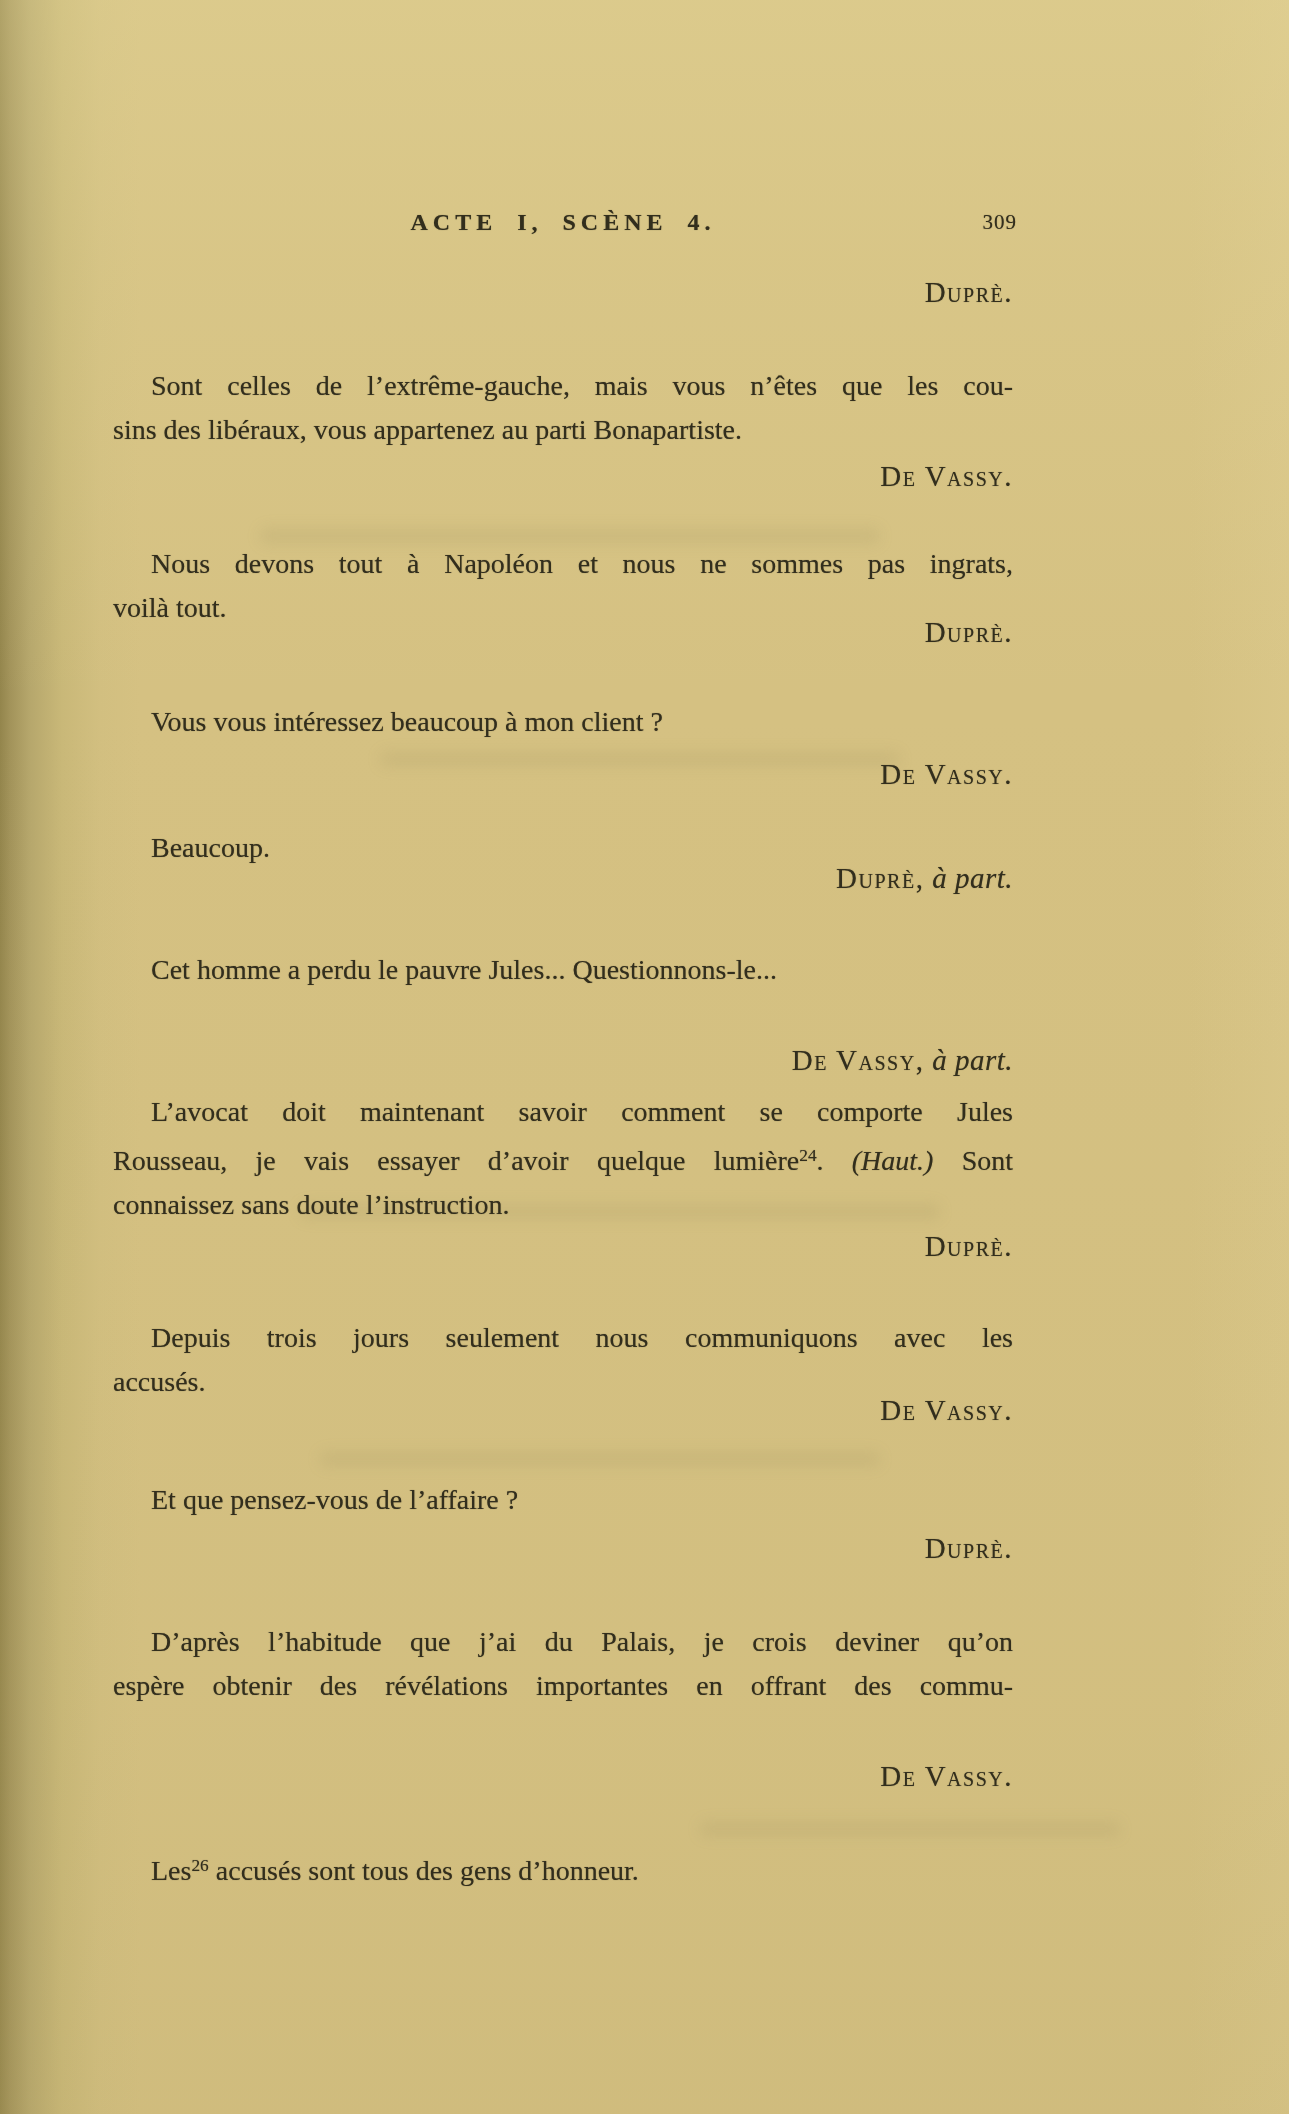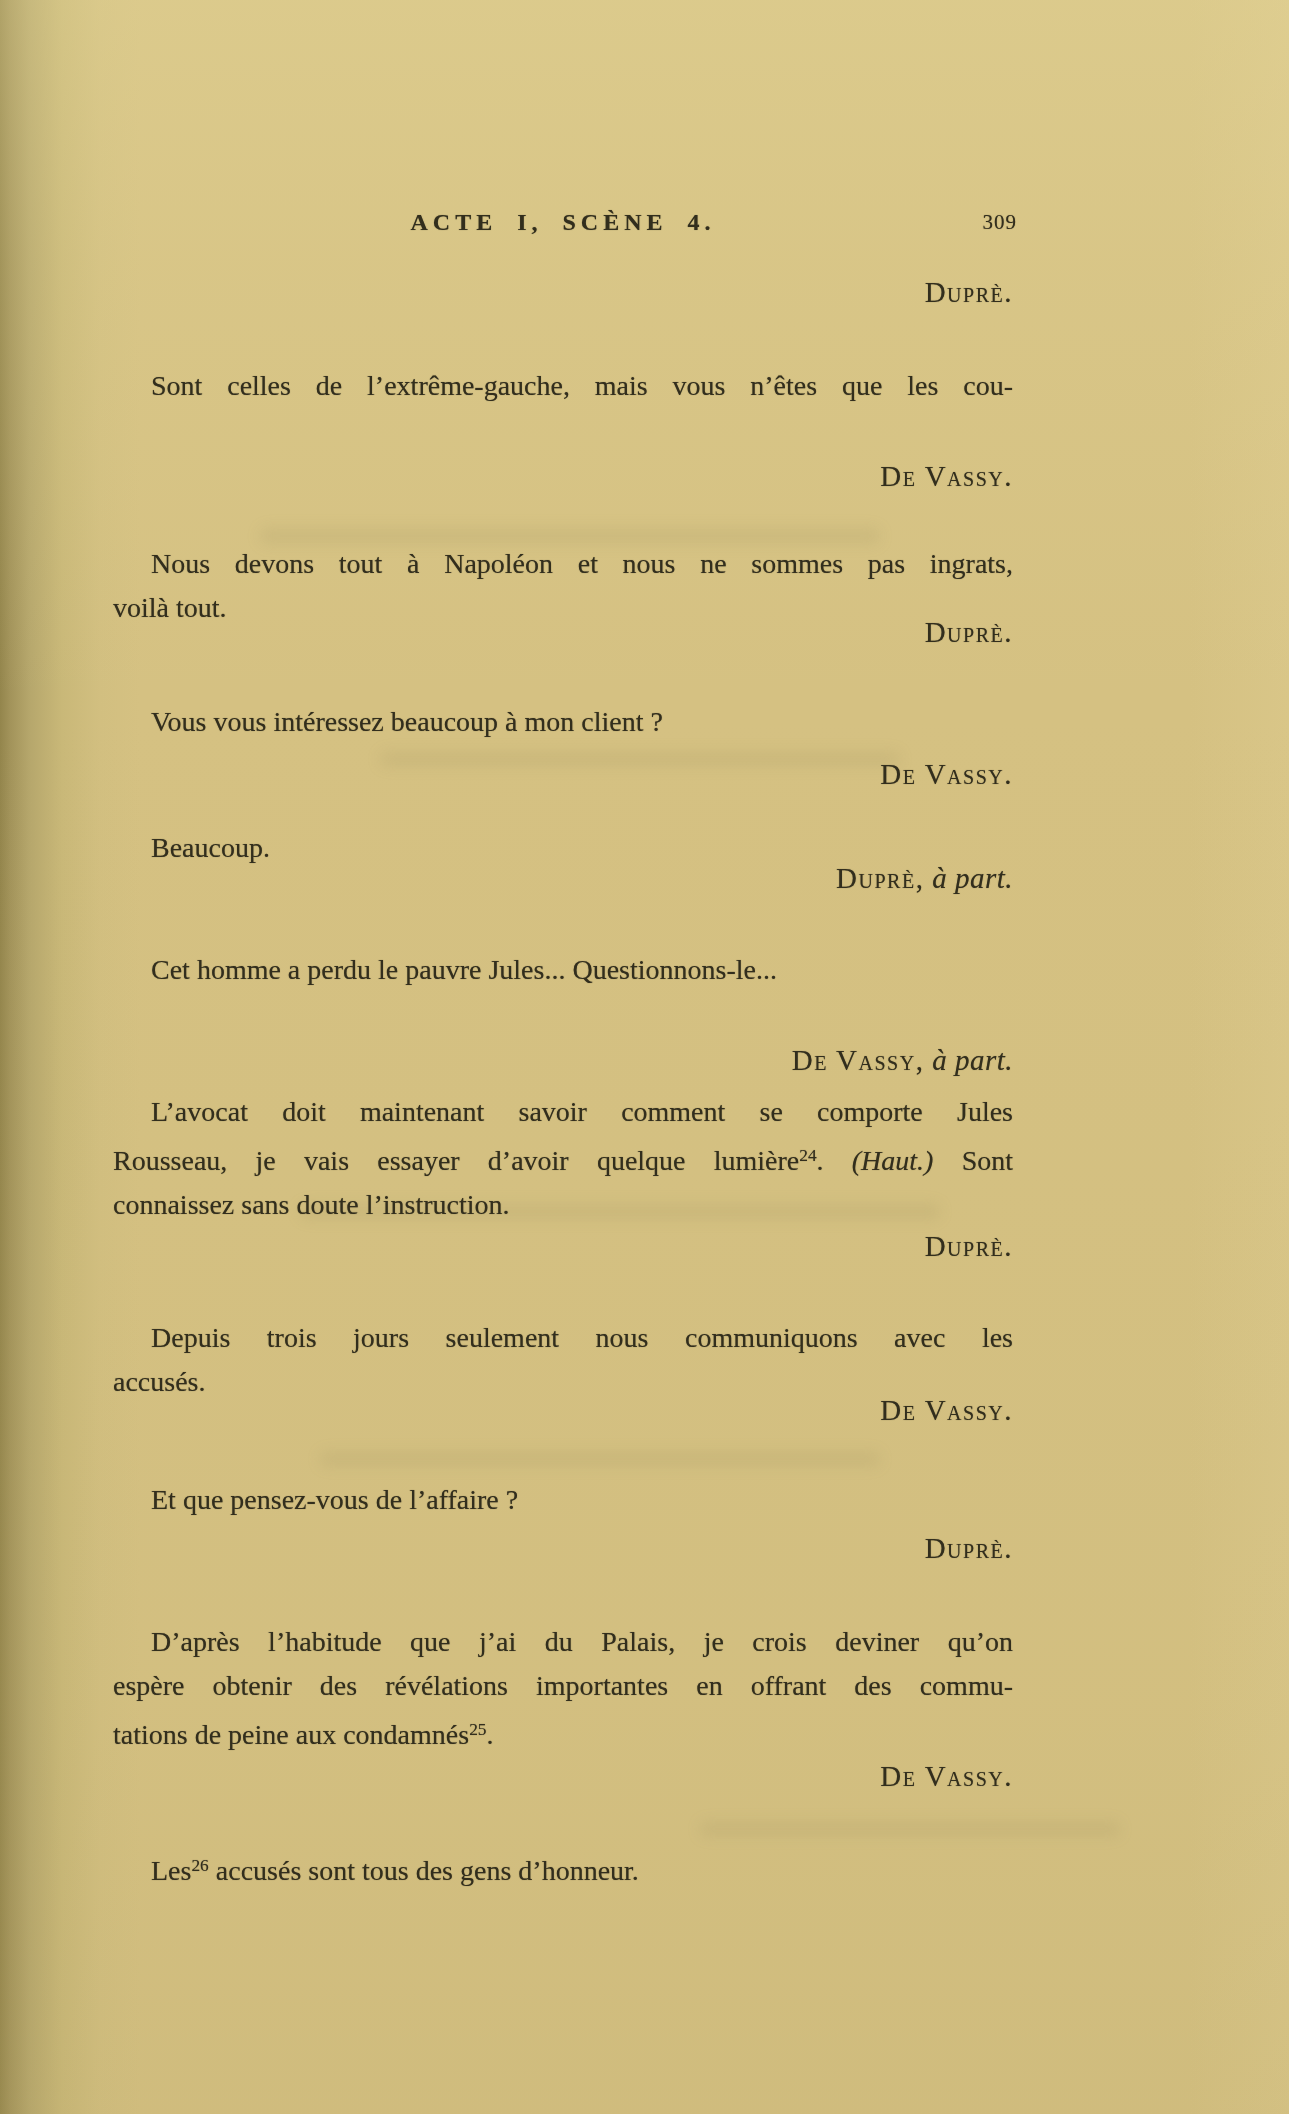--- a/index.html
+++ b/index.html
@@ -84,20 +84,21 @@
 
   <div class="text-col">
     <div class="head-row">
       <div class="running-head">ACTE I, SCÈNE 4.</div>
       <div class="page-num">309</div>
     </div>
     <div>
         <div class="block speaker" style="top: 272px;"><span class="seg-smallcaps">Duprè.</span></div>
         <div class="block para" style="top: 330px;">
           <div class="line first"><span class="seg-plain">Sont celles de l’extrême-gauche, mais vous n’êtes que les cou-</span></div>
+          <div class="line last"><span class="seg-plain">sins des libéraux, vous appartenez au parti Bonapartiste.</span></div>
         </div>
         <div class="block speaker" style="top: 456px;"><span class="seg-smallcaps">De Vassy.</span></div>
         <div class="block para" style="top: 508px;">
           <div class="line first"><span class="seg-plain">Nous devons tout à Napoléon et nous ne sommes pas ingrats,</span></div>
           <div class="line last"><span class="seg-plain">voilà tout.</span></div>
         </div>
         <div class="block speaker" style="top: 612px;"><span class="seg-smallcaps">Duprè.</span></div>
         <div class="block para" style="top: 666px;">
           <div class="line first last"><span class="seg-plain">Vous vous intéressez beaucoup à mon client ?</span></div>
         </div>
@@ -121,21 +122,20 @@
           <div class="line last"><span class="seg-plain">accusés.</span></div>
         </div>
         <div class="block speaker" style="top: 1390px;"><span class="seg-smallcaps">De Vassy.</span></div>
         <div class="block para" style="top: 1444px;">
           <div class="line first last"><span class="seg-plain">Et que pensez-vous de l’affaire ?</span></div>
         </div>
         <div class="block speaker" style="top: 1528px;"><span class="seg-smallcaps">Duprè.</span></div>
         <div class="block para" style="top: 1586px;">
           <div class="line first"><span class="seg-plain">D’après l’habitude que j’ai du Palais, je crois deviner qu’on</span></div>
           <div class="line"><span class="seg-plain">espère obtenir des révélations importantes en offrant des commu-</span></div>
-          <div class="line last"><span class="seg-plain">tations de peine aux condamnés</span><span class="seg-sup">25</span><span class="seg-plain">.</span></div>
         </div>
         <div class="block speaker" style="top: 1756px;"><span class="seg-smallcaps">De Vassy.</span></div>
         <div class="block para" style="top: 1810px;">
           <div class="line first last"><span class="seg-plain">Les</span><span class="seg-sup">26</span><span class="seg-plain"> accusés sont tous des gens d’honneur.</span></div>
         </div>
       </div>
   </div>
 </div>
 
 </body></html>

